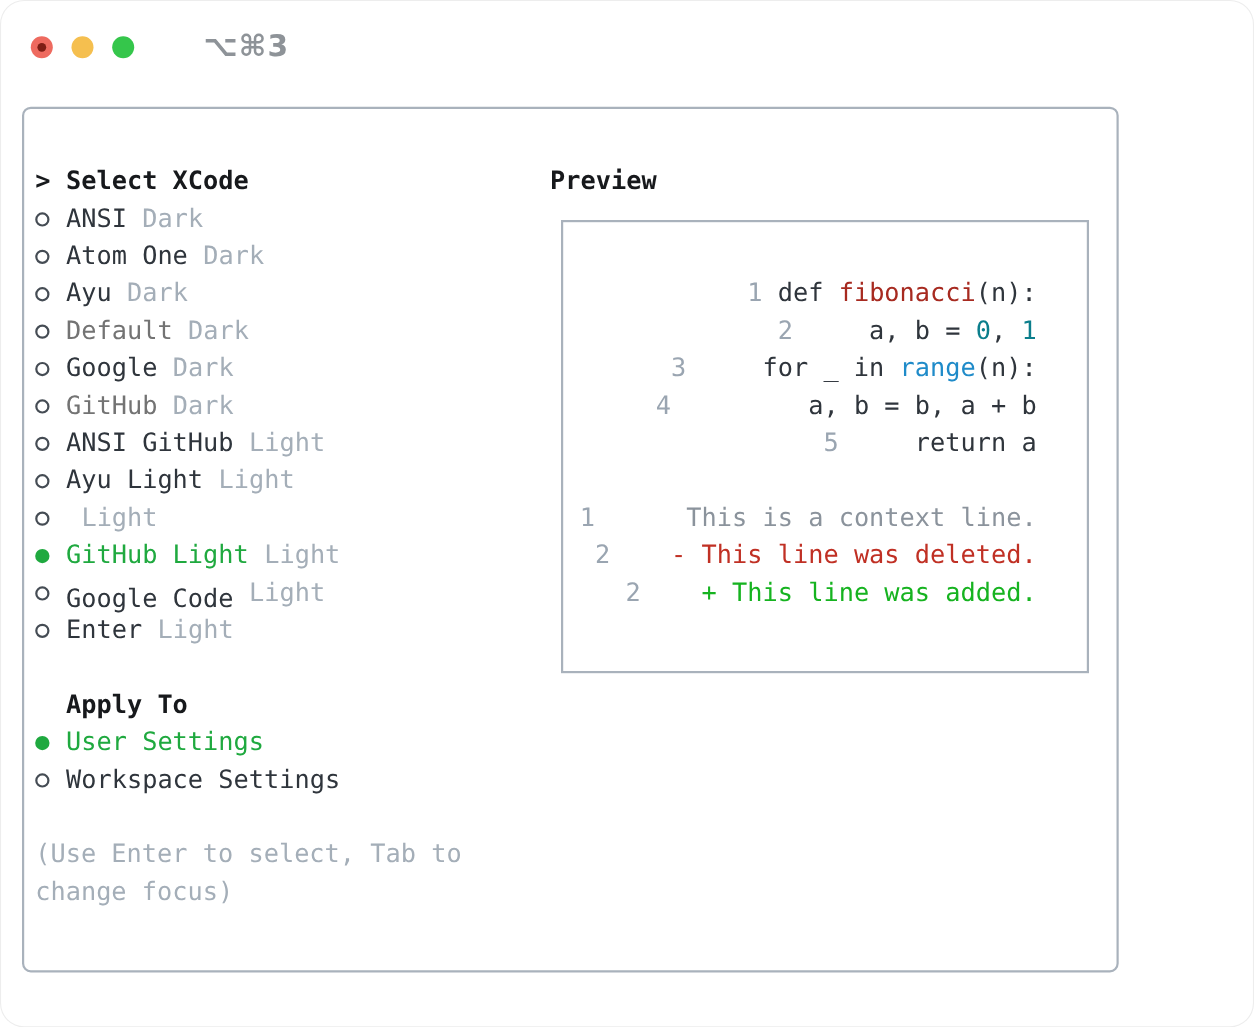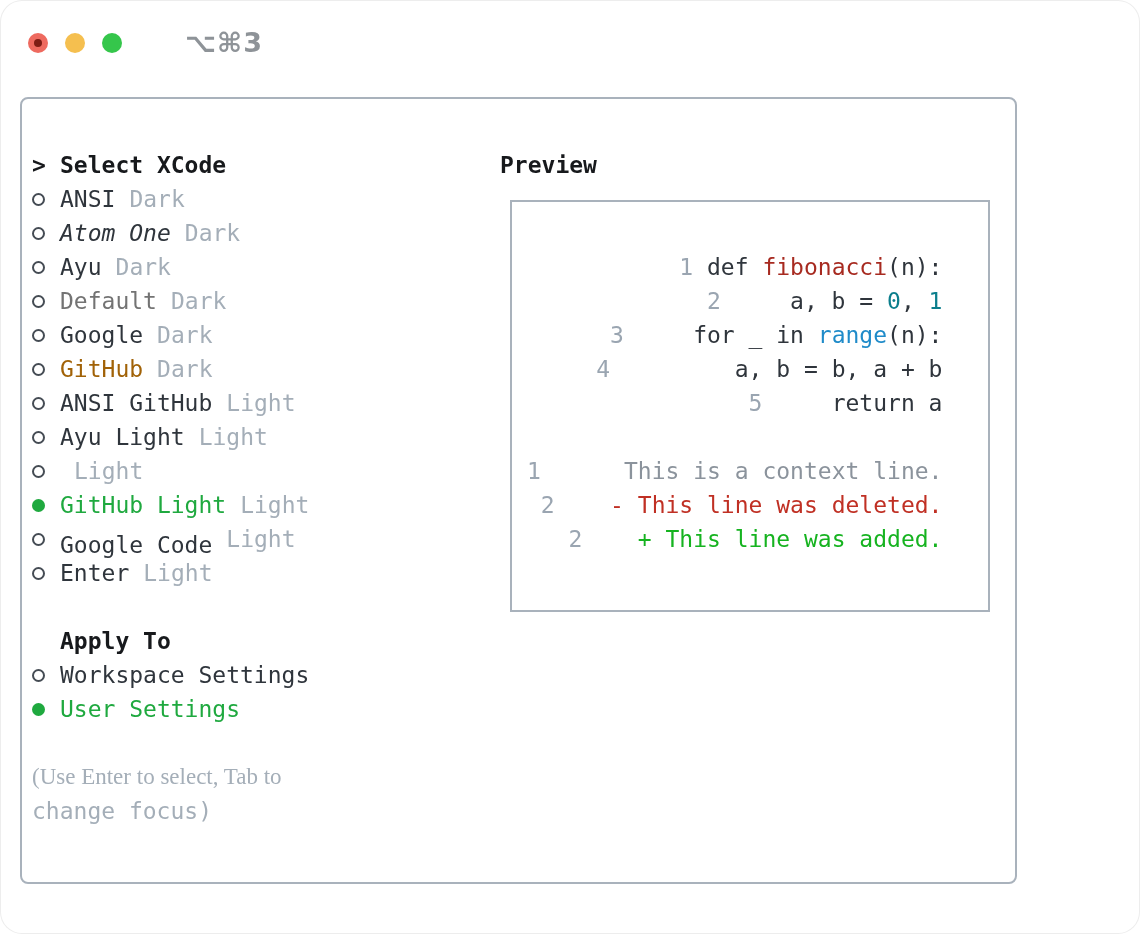--- a/index.html
+++ b/index.html
@@ -54,43 +54,43 @@
 
   <div class="panel"></div>
 
   <div class="left-col">
     <div class="row">
       <span class="caret">&gt;</span>
       <span class="hdr">Select XCode</span>
     </div>
     <div id="theme-items">
         <div class="row"><span class="marker"><span class="circle off"></span></span><span style="color: rgb(47, 53, 60);">ANSI</span><span class="tag" style="color: rgb(164, 174, 184);">Dark</span></div>
-        <div class="row"><span class="marker"><span class="circle off"></span></span><span style="color: rgb(47, 53, 60); font-style: italic;">Atom One</span><span class="tag" style="color: rgb(164, 174, 184);">Dark</span></div>
+        <div class="row"><span class="marker"><span class="circle off"></span></span><span style="color: rgb(47, 53, 60);">Atom One</span><span class="tag" style="color: rgb(164, 174, 184);">Dark</span></div>
         <div class="row"><span class="marker"><span class="circle off"></span></span><span style="color: rgb(47, 53, 60);">Ayu</span><span class="tag" style="color: rgb(164, 174, 184);">Dark</span></div>
         <div class="row"><span class="marker"><span class="circle off"></span></span><span style="color: #737373;">Default</span><span class="tag" style="color: rgb(164, 174, 184);">Dark</span></div>
         <div class="row"><span class="marker"><span class="circle off"></span></span><span style="color: rgb(47, 53, 60);">Google</span><span class="tag" style="color: rgb(164, 174, 184);">Dark</span></div>
-        <div class="row"><span class="marker"><span class="circle off"></span></span><span style="color: #a16207;">GitHub</span><span class="tag" style="color: rgb(164, 174, 184);">Dark</span></div>
+        <div class="row"><span class="marker"><span class="circle off"></span></span><span style="color: #737373;">GitHub</span><span class="tag" style="color: rgb(164, 174, 184);">Dark</span></div>
         <div class="row"><span class="marker"><span class="circle off"></span></span><span style="color: rgb(47, 53, 60);">ANSI GitHub</span><span class="tag" style="color: rgb(164, 174, 184);">Light</span></div>
         <div class="row"><span class="marker"><span class="circle off"></span></span><span style="color: rgb(47, 53, 60);">Ayu Light</span><span class="tag" style="color: rgb(164, 174, 184);">Light</span></div>
         <div class="row"><span class="marker"><span class="circle off"></span></span><span class="tag" style="color: rgb(164, 174, 184);">Light</span></div>
         <div class="row"><span class="marker"><span class="circle" style="background: rgb(31, 169, 63);"></span></span><span style="color: rgb(31, 169, 63);">GitHub Light</span><span class="tag" style="color: rgb(164, 174, 184);">Light</span></div>
         <div class="row"><span class="marker"><span class="circle off"></span></span><span style="color: rgb(47, 53, 60); margin-top: 11px;">Google Code</span><span class="tag" style="color: rgb(164, 174, 184);">Light</span></div>
         <div class="row"><span class="marker"><span class="circle off"></span></span><span style="color: rgb(47, 53, 60);">Enter</span><span class="tag" style="color: rgb(164, 174, 184);">Light</span></div>
       </div>
     <div class="blank-row"></div>
     <div class="row">
       <span class="marker"></span>
       <span class="hdr">Apply To</span>
     </div>
     <div id="apply-items">
+        <div class="row"><span class="marker"><span class="circle" style="background: rgb(31, 169, 63);"></span></span><span style="color: rgb(31, 169, 63);">User Settings</span></div>
         <div class="row"><span class="marker"><span class="circle off"></span></span><span style="color: rgb(47, 53, 60);">Workspace Settings</span></div>
-        <div class="row"><span class="marker"><span class="circle" style="background: rgb(31, 169, 63);"></span></span><span style="color: rgb(31, 169, 63);">User Settings</span></div>
       </div>
     <div class="blank-row"></div>
-    <div class="row hint" style="color:#a4aeb8;font-family:Liberation Serif, serif;">(Use Enter to select, Tab to</div>
+    <div class="row hint" style="color:#a4aeb8;">(Use Enter to select, Tab to</div>
     <div class="row hint" style="color:#a4aeb8;">change focus)</div>
   </div>
 
   <div class="preview-label">Preview</div>
   <div class="preview-box">
     <div id="code"><div class="cl"><span style="color: rgb(154, 165, 177);">1</span><span style="color: rgb(47, 53, 60);"> def </span><span style="color: rgb(167, 42, 32);">fibonacci</span><span style="color: rgb(47, 53, 60);">(n):</span></div><div class="cl"><span style="color: rgb(154, 165, 177);">2</span><span style="color: rgb(47, 53, 60);">     a, b = </span><span style="color: rgb(11, 126, 140);">0</span><span style="color: rgb(47, 53, 60);">, </span><span style="color: rgb(11, 126, 140);">1</span></div><div class="cl"><span style="color: rgb(154, 165, 177);">3</span><span style="color: rgb(47, 53, 60);">     for _ in </span><span style="color: rgb(31, 139, 201);">range</span><span style="color: rgb(47, 53, 60);">(n):</span></div><div class="cl"><span style="color: rgb(154, 165, 177);">4</span><span style="color: rgb(47, 53, 60);">         a, b = b, a + b</span></div><div class="cl"><span style="color: rgb(154, 165, 177);">5</span><span style="color: rgb(47, 53, 60);">     return a</span></div><div class="cl"> </div><div class="cl"><span style="color: rgb(154, 165, 177);">1</span><span style="color: rgb(139, 147, 156);">      This is a context line.</span></div><div class="cl"><span style="color: rgb(154, 165, 177);">2</span><span style="color: rgb(192, 48, 36);">    - This line was deleted.</span></div><div class="cl"><span style="color: rgb(154, 165, 177);">2</span><span style="color: rgb(22, 179, 32);">    + This line was added.</span></div></div>
   </div>
 
 </div>
 

